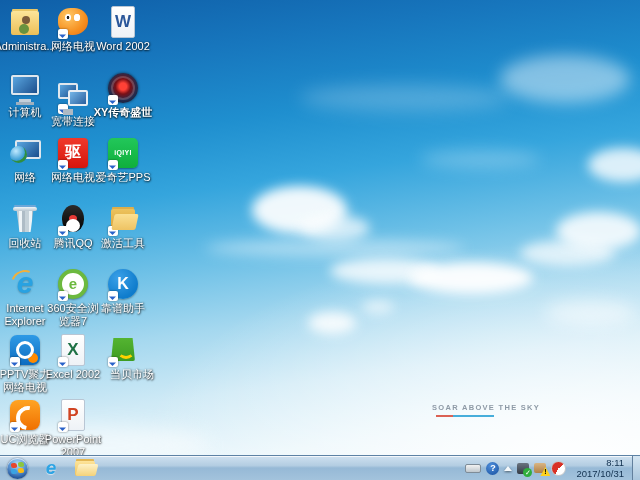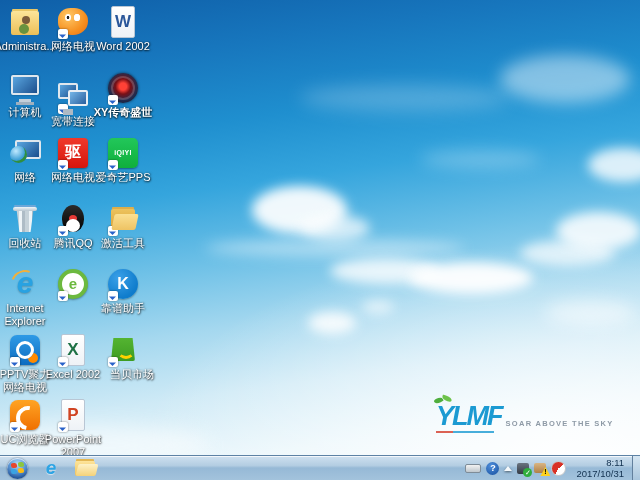--- a/index.html
+++ b/index.html
@@ -176,21 +176,20 @@
   <div class="cloud c8"></div>
   <div class="cloud c9"></div>
   <div class="cloud c10"></div>
   <div class="cloud c11"></div>
   <div class="cloud c12"></div>
   <div class="cloud c13"></div>
   <div class="cloud c14"></div>
   <div class="cloud c15"></div>
 
   <div class="logo">
-    <div class="ylmf">YLMF</div>
     <div class="logo-strip"></div>
     <div class="tagline">SOAR ABOVE THE SKY</div>
   </div>
 
   <div id="icon-grid">
       <div class="dicon" style="left: -6px; top: 5px;">
         <div class="art i-user-folder"></div>
         <div class="lbl">Administra...</div>
       </div>
       <div class="dicon" style="left: 42px; top: 5px;">
@@ -259,20 +258,21 @@
         <div class="art i-ie">
           <span class="glyph">e</span>
         </div>
         <div class="lbl">Internet Explorer</div>
       </div>
       <div class="dicon" style="left: 42px; top: 267px;">
         <div class="art i-browser-360">
           <span class="glyph">e</span>
           <span class="shortcut"></span>
         </div>
+        <div class="lbl">360安全浏览器7</div>
       </div>
       <div class="dicon" style="left: 92px; top: 267px;">
         <div class="art i-kaopu-assistant">
           <span class="glyph">K</span>
           <span class="shortcut"></span>
         </div>
         <div class="lbl">靠谱助手</div>
       </div>
       <div class="dicon" style="left: -6px; top: 333px;">
         <div class="art i-pptv">

